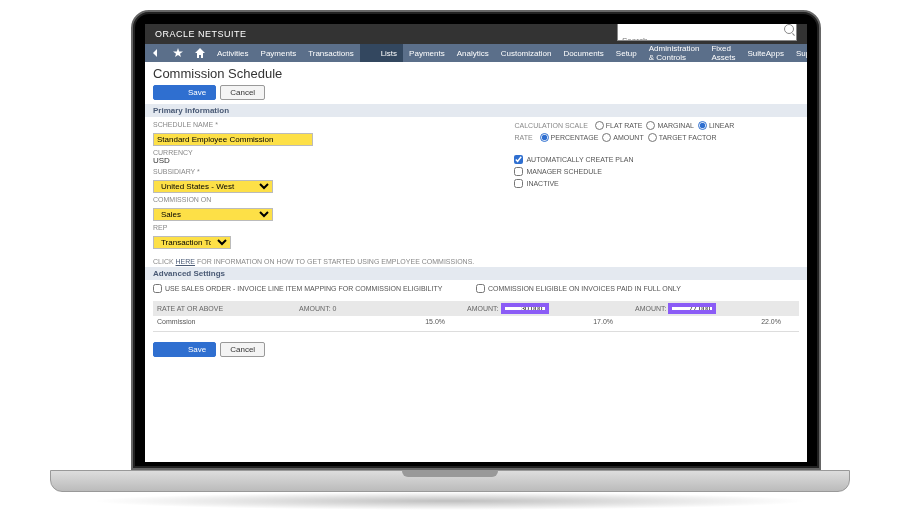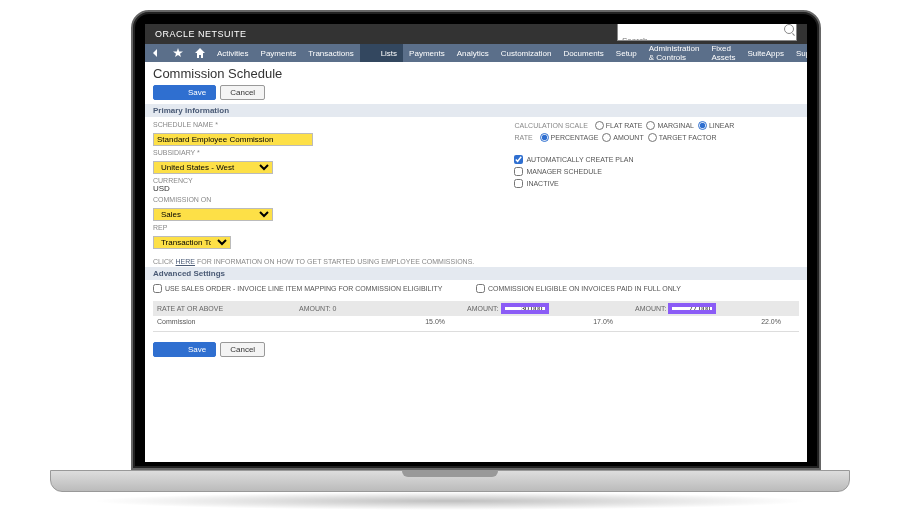--- a/index.html
+++ b/index.html
@@ -164,26 +164,26 @@
 
       <div class="section-hdr">Primary Information</div>
 
       <div class="form-cols">
         <div class="col-l">
           <div class="fld">
             <div class="lbl req">SCHEDULE NAME</div>
             <input class="txt-input" value="Standard Employee Commission" style="">
           </div>
           <div class="fld">
+            <div class="lbl">CURRENCY</div>
+            <div class="static">USD</div>
+          </div>
+          <div class="fld">
             <div class="lbl req">SUBSIDIARY</div>
             <select class="sel"><option>United States - West</option></select>
-          </div>
-          <div class="fld">
-            <div class="lbl">CURRENCY</div>
-            <div class="static">USD</div>
           </div>
           <div class="fld">
             <div class="lbl">COMMISSION ON</div>
             <select class="sel"><option>Sales</option></select>
           </div>
           <div class="fld">
             <div class="lbl">REP</div>
             <select class="sel" style="width:78px"><option>Transaction Total</option></select>
           </div>
         </div>

